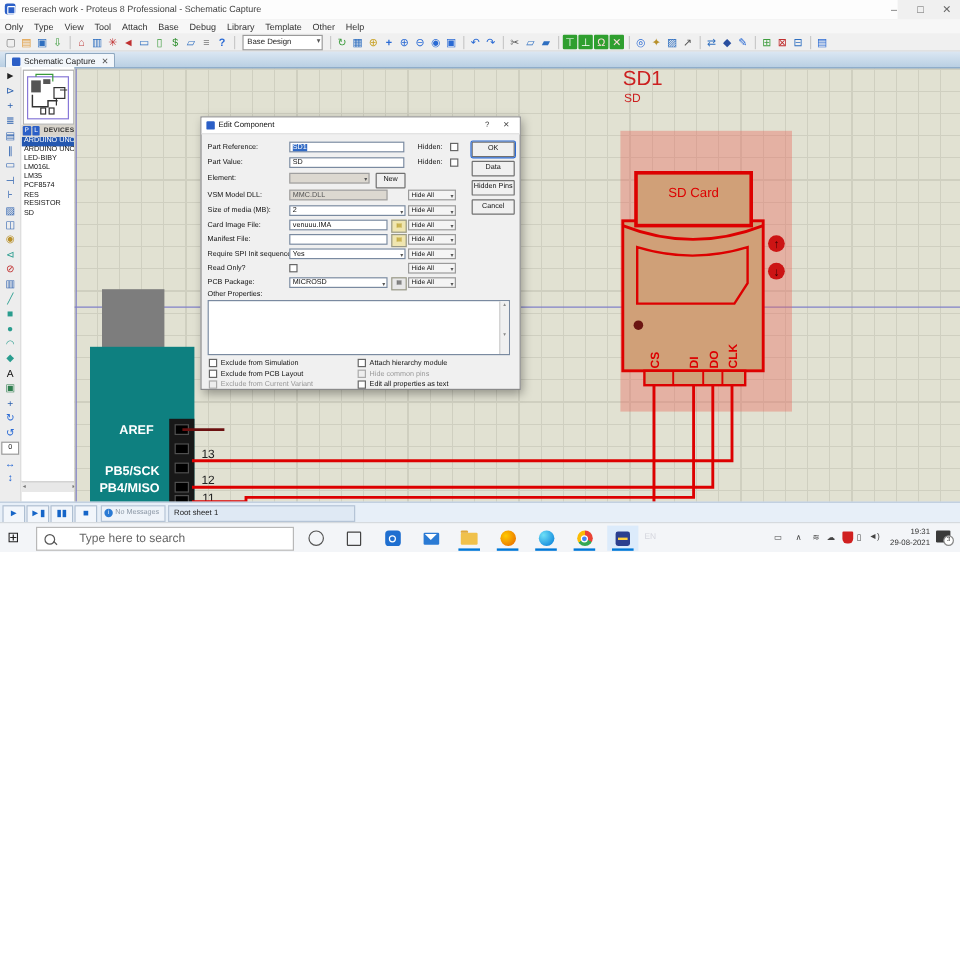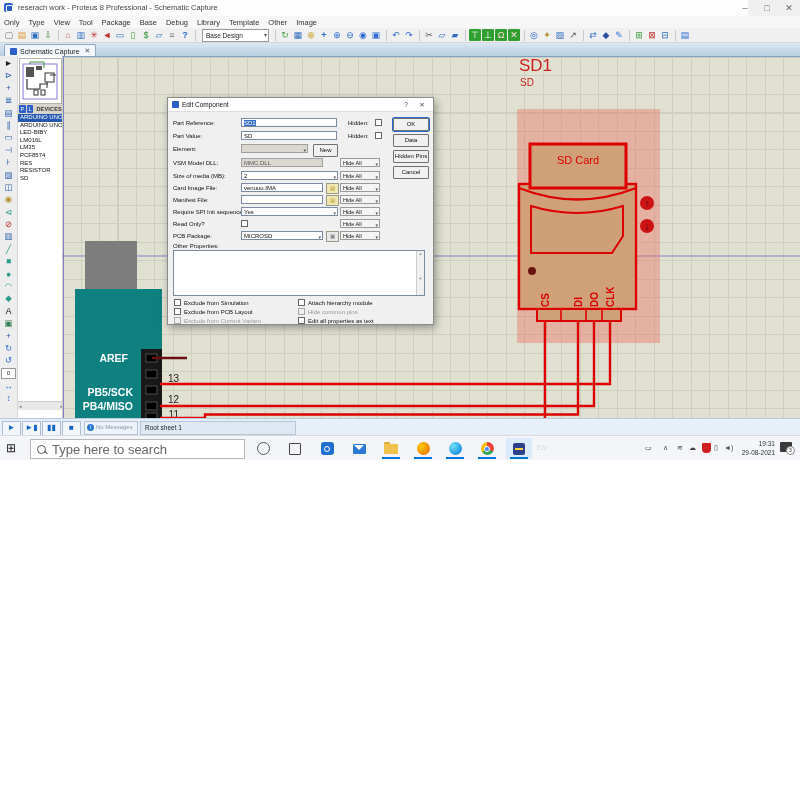--- a/index.html
+++ b/index.html
@@ -77,21 +77,21 @@
   .simbtn{width:17px;height:13px;background:#f2f6fb;border:1px solid #aebfd2;margin-right:1px;color:#1565c8;font-size:8px;line-height:12px;text-align:center;}
   #nomsg{position:absolute;left:84px;top:2px;width:52px;height:12px;border:1px solid #b5c4d6;background:#eef3f9;color:#8b97a5;font-size:6px;line-height:11px;}
   #nomsg .i{display:inline-block;width:7px;height:7px;background:#2a7ad4;border-radius:50%;color:#fff;font-size:5px;line-height:7px;text-align:center;margin:0 2px;}
   #rootsheet{position:absolute;left:140px;top:2px;width:150px;height:12px;border:1px solid #b5c4d6;background:#dfe9f4;color:#222;font-size:6.5px;line-height:11px;padding-left:4px;}
   
   #taskbar{position:absolute;left:0;top:435px;width:800px;height:25px;background:#f3f5f8;border-top:1px solid #d6dade;}
   #start{position:absolute;left:6px;top:5px;width:14px;height:14px;color:#222;font-size:12px;line-height:14px;}
   #searchbox{position:absolute;left:30px;top:3px;width:213px;height:18px;background:#fff;border:1px solid #b8b8b8;display:flex;align-items:center;}
   .mag{width:7px;height:7px;border:1.3px solid #555;border-radius:50%;margin-left:6px;position:relative;}
   .mag:after{content:"";position:absolute;left:6px;top:6px;width:4px;height:1.3px;background:#555;transform:rotate(45deg);}
-  #searchbox .ph{font-size:13px;color:#666;margin-left:6px;}
+  #searchbox .ph{font-size:10px;color:#666;margin-left:20px;}
   .tb-app{position:absolute;top:2px;width:26px;height:21px;display:flex;align-items:center;justify-content:center;}
   .run:after{content:"";position:absolute;left:4px;bottom:0;width:18px;height:2px;background:#0078d7;}
   .tb-app.active{background:#dcebfb;}
   .circ{border-radius:50%;}
   #en-label{position:absolute;left:537px;top:8px;font-size:7px;color:#99a;opacity:.35;}
   .tray{position:absolute;top:8px;font-size:7px;color:#444;}
   #tray-time{position:absolute;left:735px;top:3px;width:40px;text-align:right;font-size:6.5px;color:#333;line-height:9px;}
   #notif{position:absolute;left:780px;top:6px;width:12px;height:10px;background:#3a3a3a;border-radius:1px;}
   #notif:before{content:"";position:absolute;right:0;bottom:-2px;border:2px solid transparent;border-top-color:#3a3a3a;}
   #notif .badge{position:absolute;right:-3px;bottom:-3px;width:7px;height:7px;background:#fff;border:1px solid #888;border-radius:50%;font-size:5px;line-height:7px;text-align:center;color:#222;}
@@ -108,27 +108,27 @@
     <span class="wctl" style="left:734px">–</span>
     <span class="wctl" style="left:756px">□</span>
     <span class="wctl" style="left:778px">✕</span>
   </div>
 
   <div id="menubar">
     <span class="menu-item">Only</span>
     <span class="menu-item">Type</span>
     <span class="menu-item">View</span>
     <span class="menu-item">Tool</span>
-    <span class="menu-item">Package</span>
+    <span class="menu-item">Attach</span>
     <span class="menu-item">Base</span>
     <span class="menu-item">Debug</span>
     <span class="menu-item">Library</span>
     <span class="menu-item">Template</span>
     <span class="menu-item">Other</span>
-    <span class="menu-item">Image</span>
+    <span class="menu-item">Help</span>
   </div>
 
   <div id="toolbar">
     <span class="ti" style="color:#777">▢</span>
     <span class="ti" style="color:#e09a3a">▤</span>
     <span class="ti" style="color:#2f6fc0">▣</span>
     <span class="ti" style="color:#3f9d3f">⇩</span>
     <span class="tsep"></span>
     <span class="ti" style="color:#c04040">⌂</span>
     <span class="ti" style="color:#2f6fc0">▥</span>

